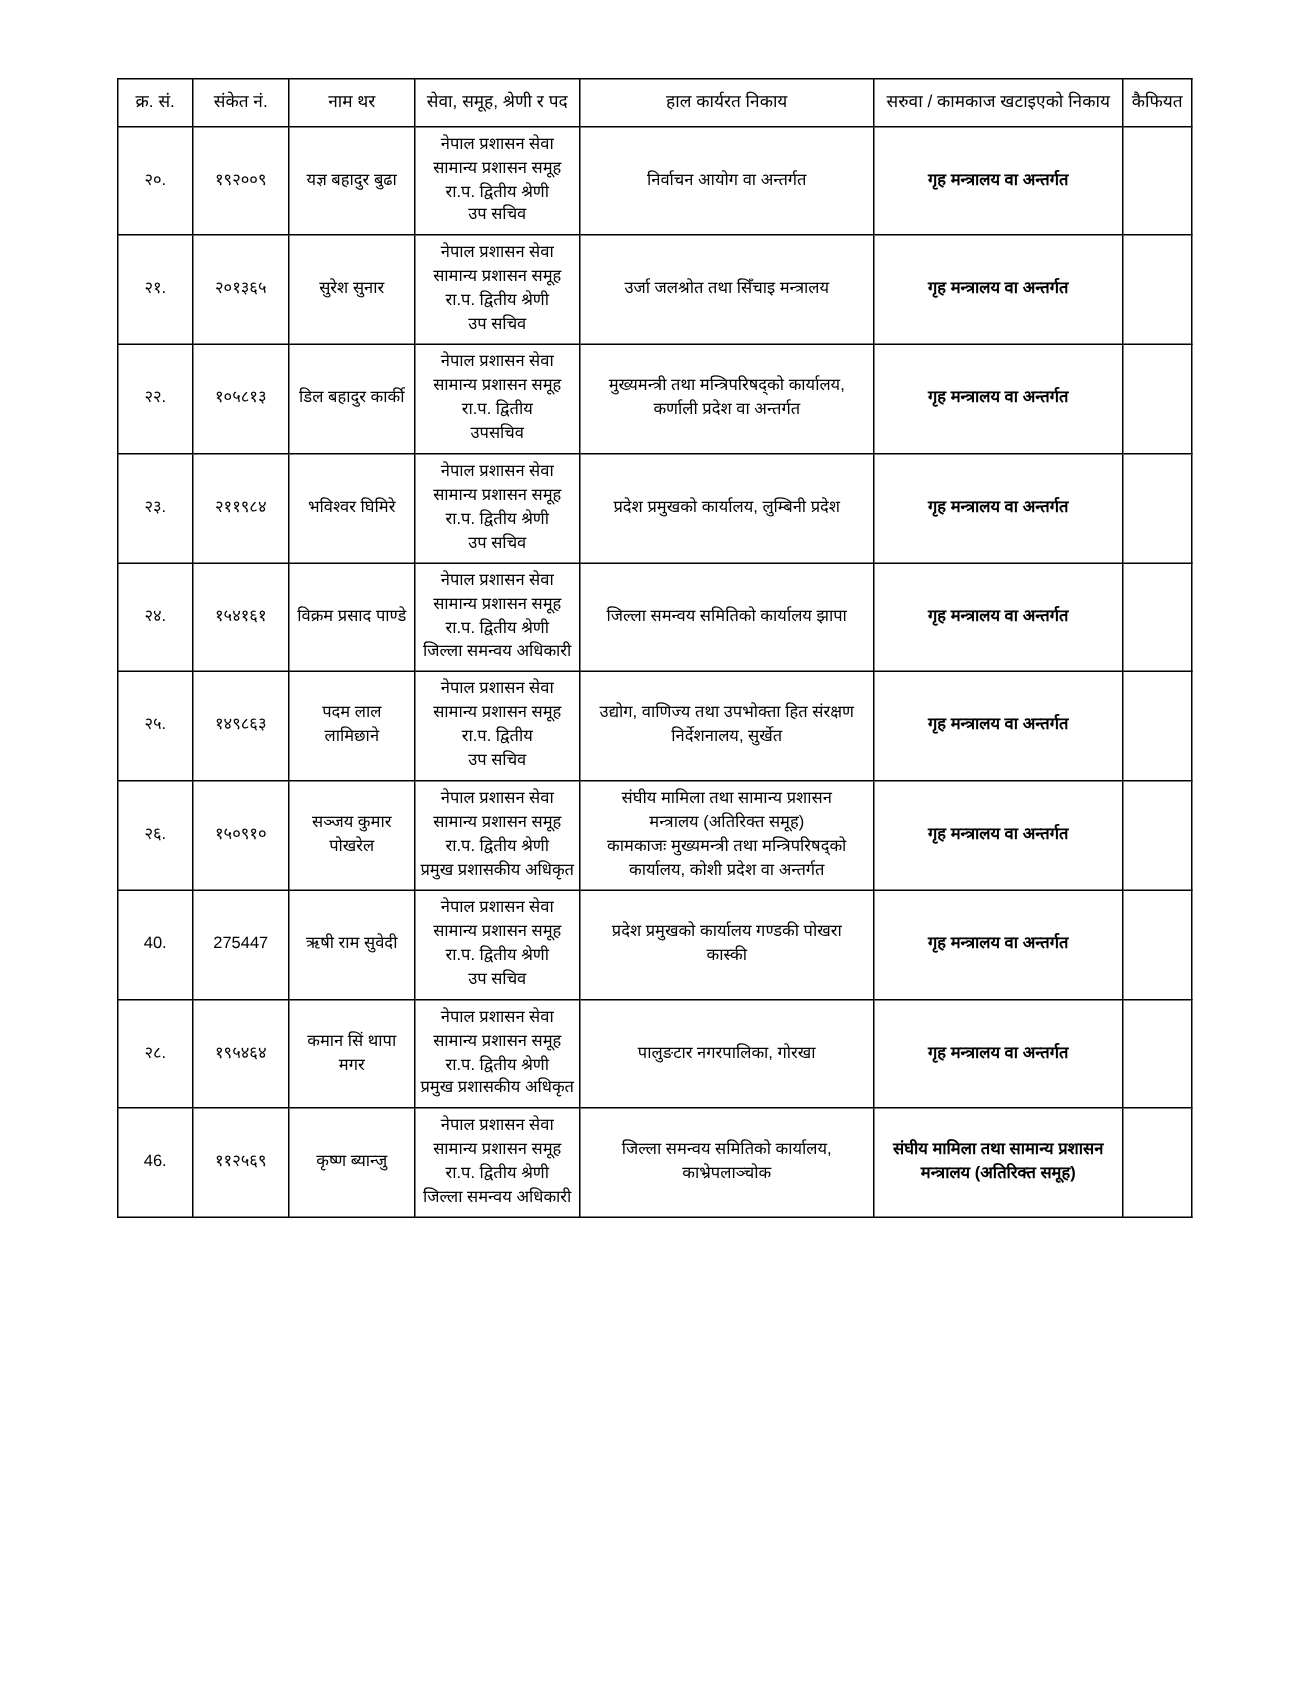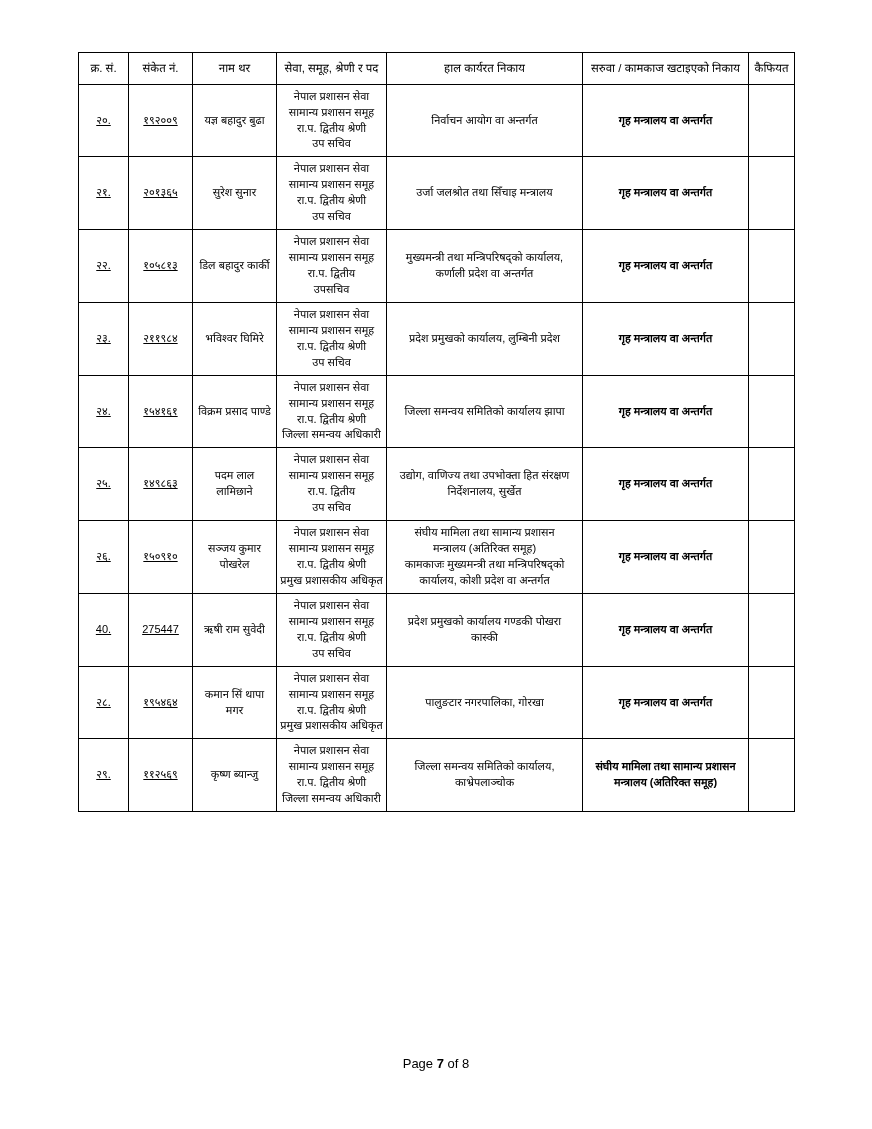--- a/index.html
+++ b/index.html
@@ -35,21 +35,20 @@
     word-wrap: break-word;
   }
   table.roster thead th {
     font-size: 11.5px;
     padding: 7px 3px;
     font-weight: normal;
   }
   td.sn, td.code {
     font-size: 11.5px;
     white-space: nowrap;
-    text-decoration: underline;
   }
   td.name { font-size: 11.5px; }
   td.service { font-size: 10.5px; margin-top: 20px; }
   td.office { font-size: 11px; }
   td.transfer { font-size: 11px; font-weight: bold; }
   td.remark { }
   .col-sn     { width: 50px; }
   .col-code   { width: 64px; }
   .col-name   { width: 84px; }
   .col-service{ width: 110px; }
@@ -256,21 +255,21 @@
           </td>
           <td class="office">
             <span class="line">पालुङटार नगरपालिका, गोरखा</span>
           </td>
           <td class="transfer">
             <span class="line">गृह मन्त्रालय वा अन्तर्गत</span>
           </td>
           <td class="remark"></td>
         </tr>
         <tr>
-          <td class="sn">२९.</td>
+          <td class="sn">46.</td>
           <td class="code">११२५६९</td>
           <td class="name">कृष्ण ब्यान्जु</td>
           <td class="service">
             <span class="line">नेपाल प्रशासन सेवा</span>
             <span class="line">सामान्य प्रशासन समूह</span>
             <span class="line">रा.प. द्वितीय श्रेणी</span>
             <span class="line">जिल्ला समन्वय अधिकारी</span>
           </td>
           <td class="office">
             <span class="line">जिल्ला समन्वय समितिको कार्यालय,</span>
@@ -278,20 +277,14 @@
           </td>
           <td class="transfer">
             <span class="line">संघीय मामिला तथा सामान्य प्रशासन</span>
             <span class="line">मन्त्रालय (अतिरिक्त समूह)</span>
           </td>
           <td class="remark"></td>
         </tr>
       </tbody>
   </table>
 
-  <div class="footer">
-    <span>Page</span>
-    <span class="pg-num">7</span>
-    <span>of</span>
-    <span>8</span>
-  </div>
 
 </div>
 
 </body></html>

